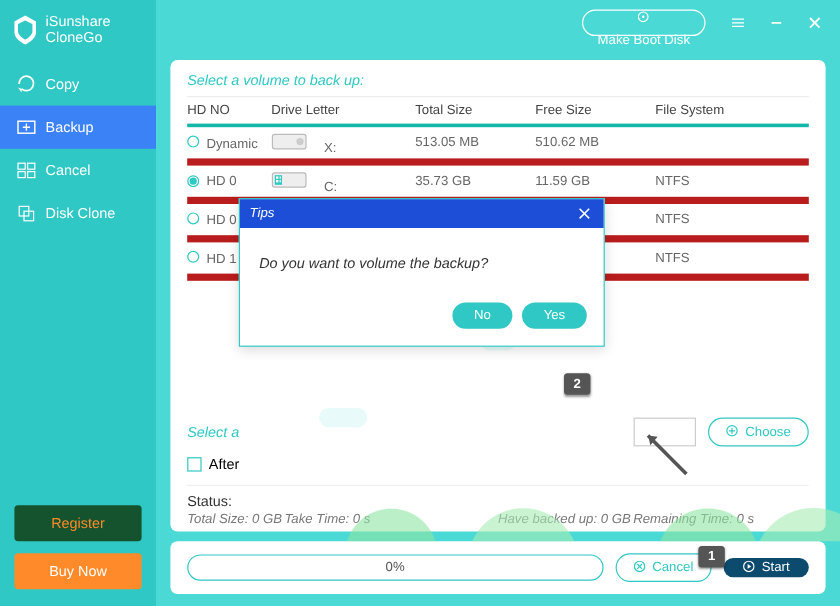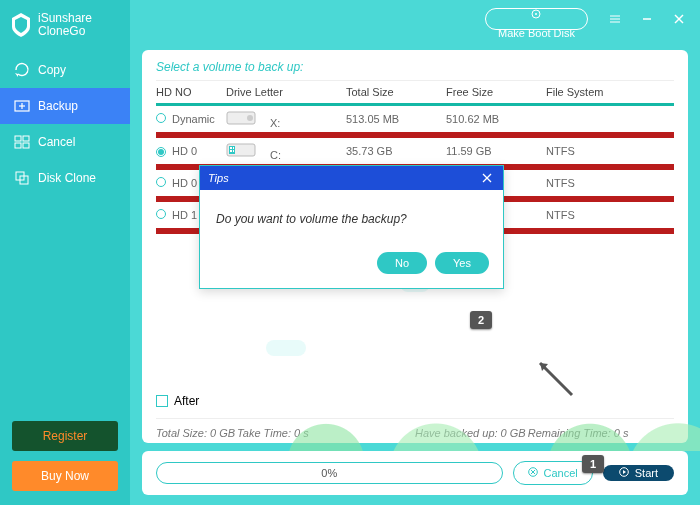--- a/index.html
+++ b/index.html
@@ -226,27 +226,41 @@
           <div class="col-hd"><span class="radio"></span><span>HD 1</span></div>
           <div class="col-dl"></div>
           <div class="col-ts"></div>
           <div class="col-fs">GB</div>
           <div class="col-ft">NTFS</div>
         </div>
       </div>
 
       <div style="flex:1"></div>
 
+      <div class="select-row">
+        <span class="select-label">Select a</span>
+        <div style="flex:1"></div>
+        <input class="path-input" style="width: 52px;">
+        <button class="choose-btn">
+          <span><svg width="10" height="10" viewBox="0 0 10 10">
+                <circle cx="5" cy="5" r="4.3" fill="none" stroke="#2fc8c5"></circle>
+                <line x1="5" y1="2.5" x2="5" y2="7.5" stroke="#2fc8c5"></line>
+                <line x1="2.5" y1="5" x2="7.5" y2="5" stroke="#2fc8c5"></line>
+              </svg></span>
+          <span>Choose</span>
+        </button>
+      </div>
 
       <div class="checkbox-row">
         <span class="cb"></span>
         <span>After</span>
       </div>
 
       <div class="status-line">
+        <div class="status-title">Status:</div>
         <div class="status-grid">
           <div class="status-col">
             <div>Total Size: 0 GB</div>
             <div>Take Time: 0 s</div>
           </div>
           <div class="status-col">
             <div>Have backed up: 0 GB</div>
             <div>Remaining Time: 0 s</div>
           </div>
         </div>

